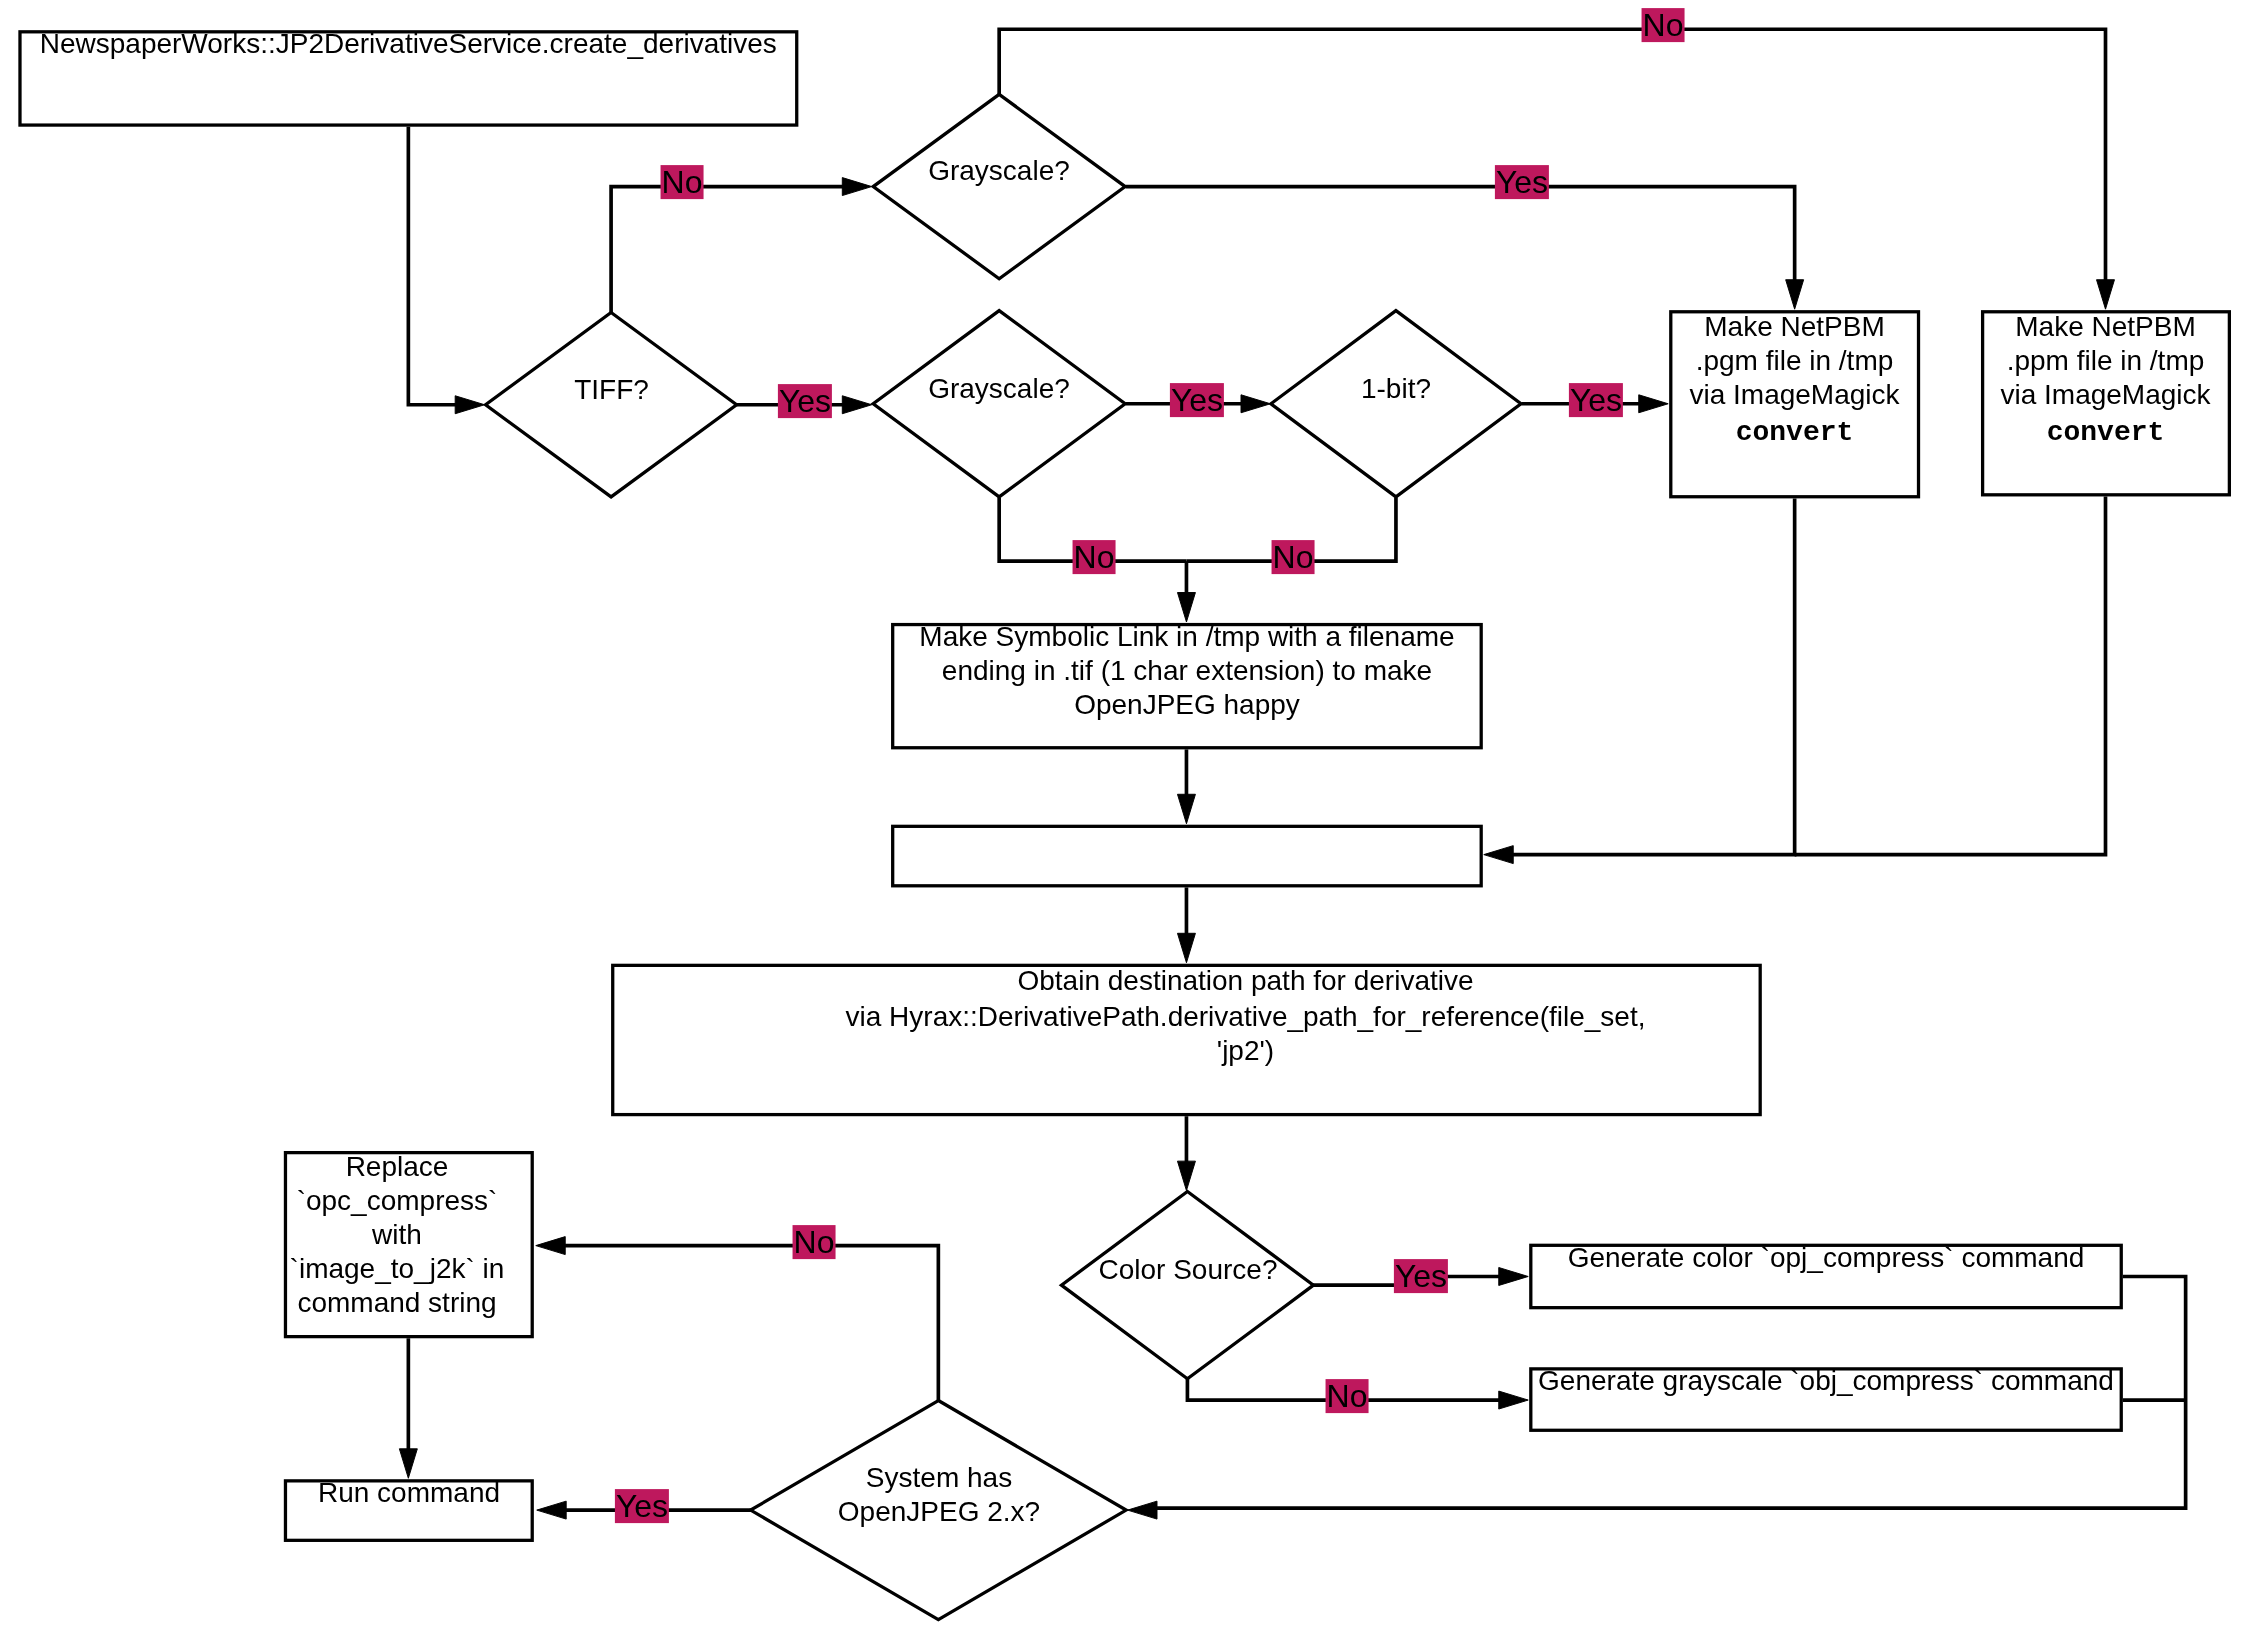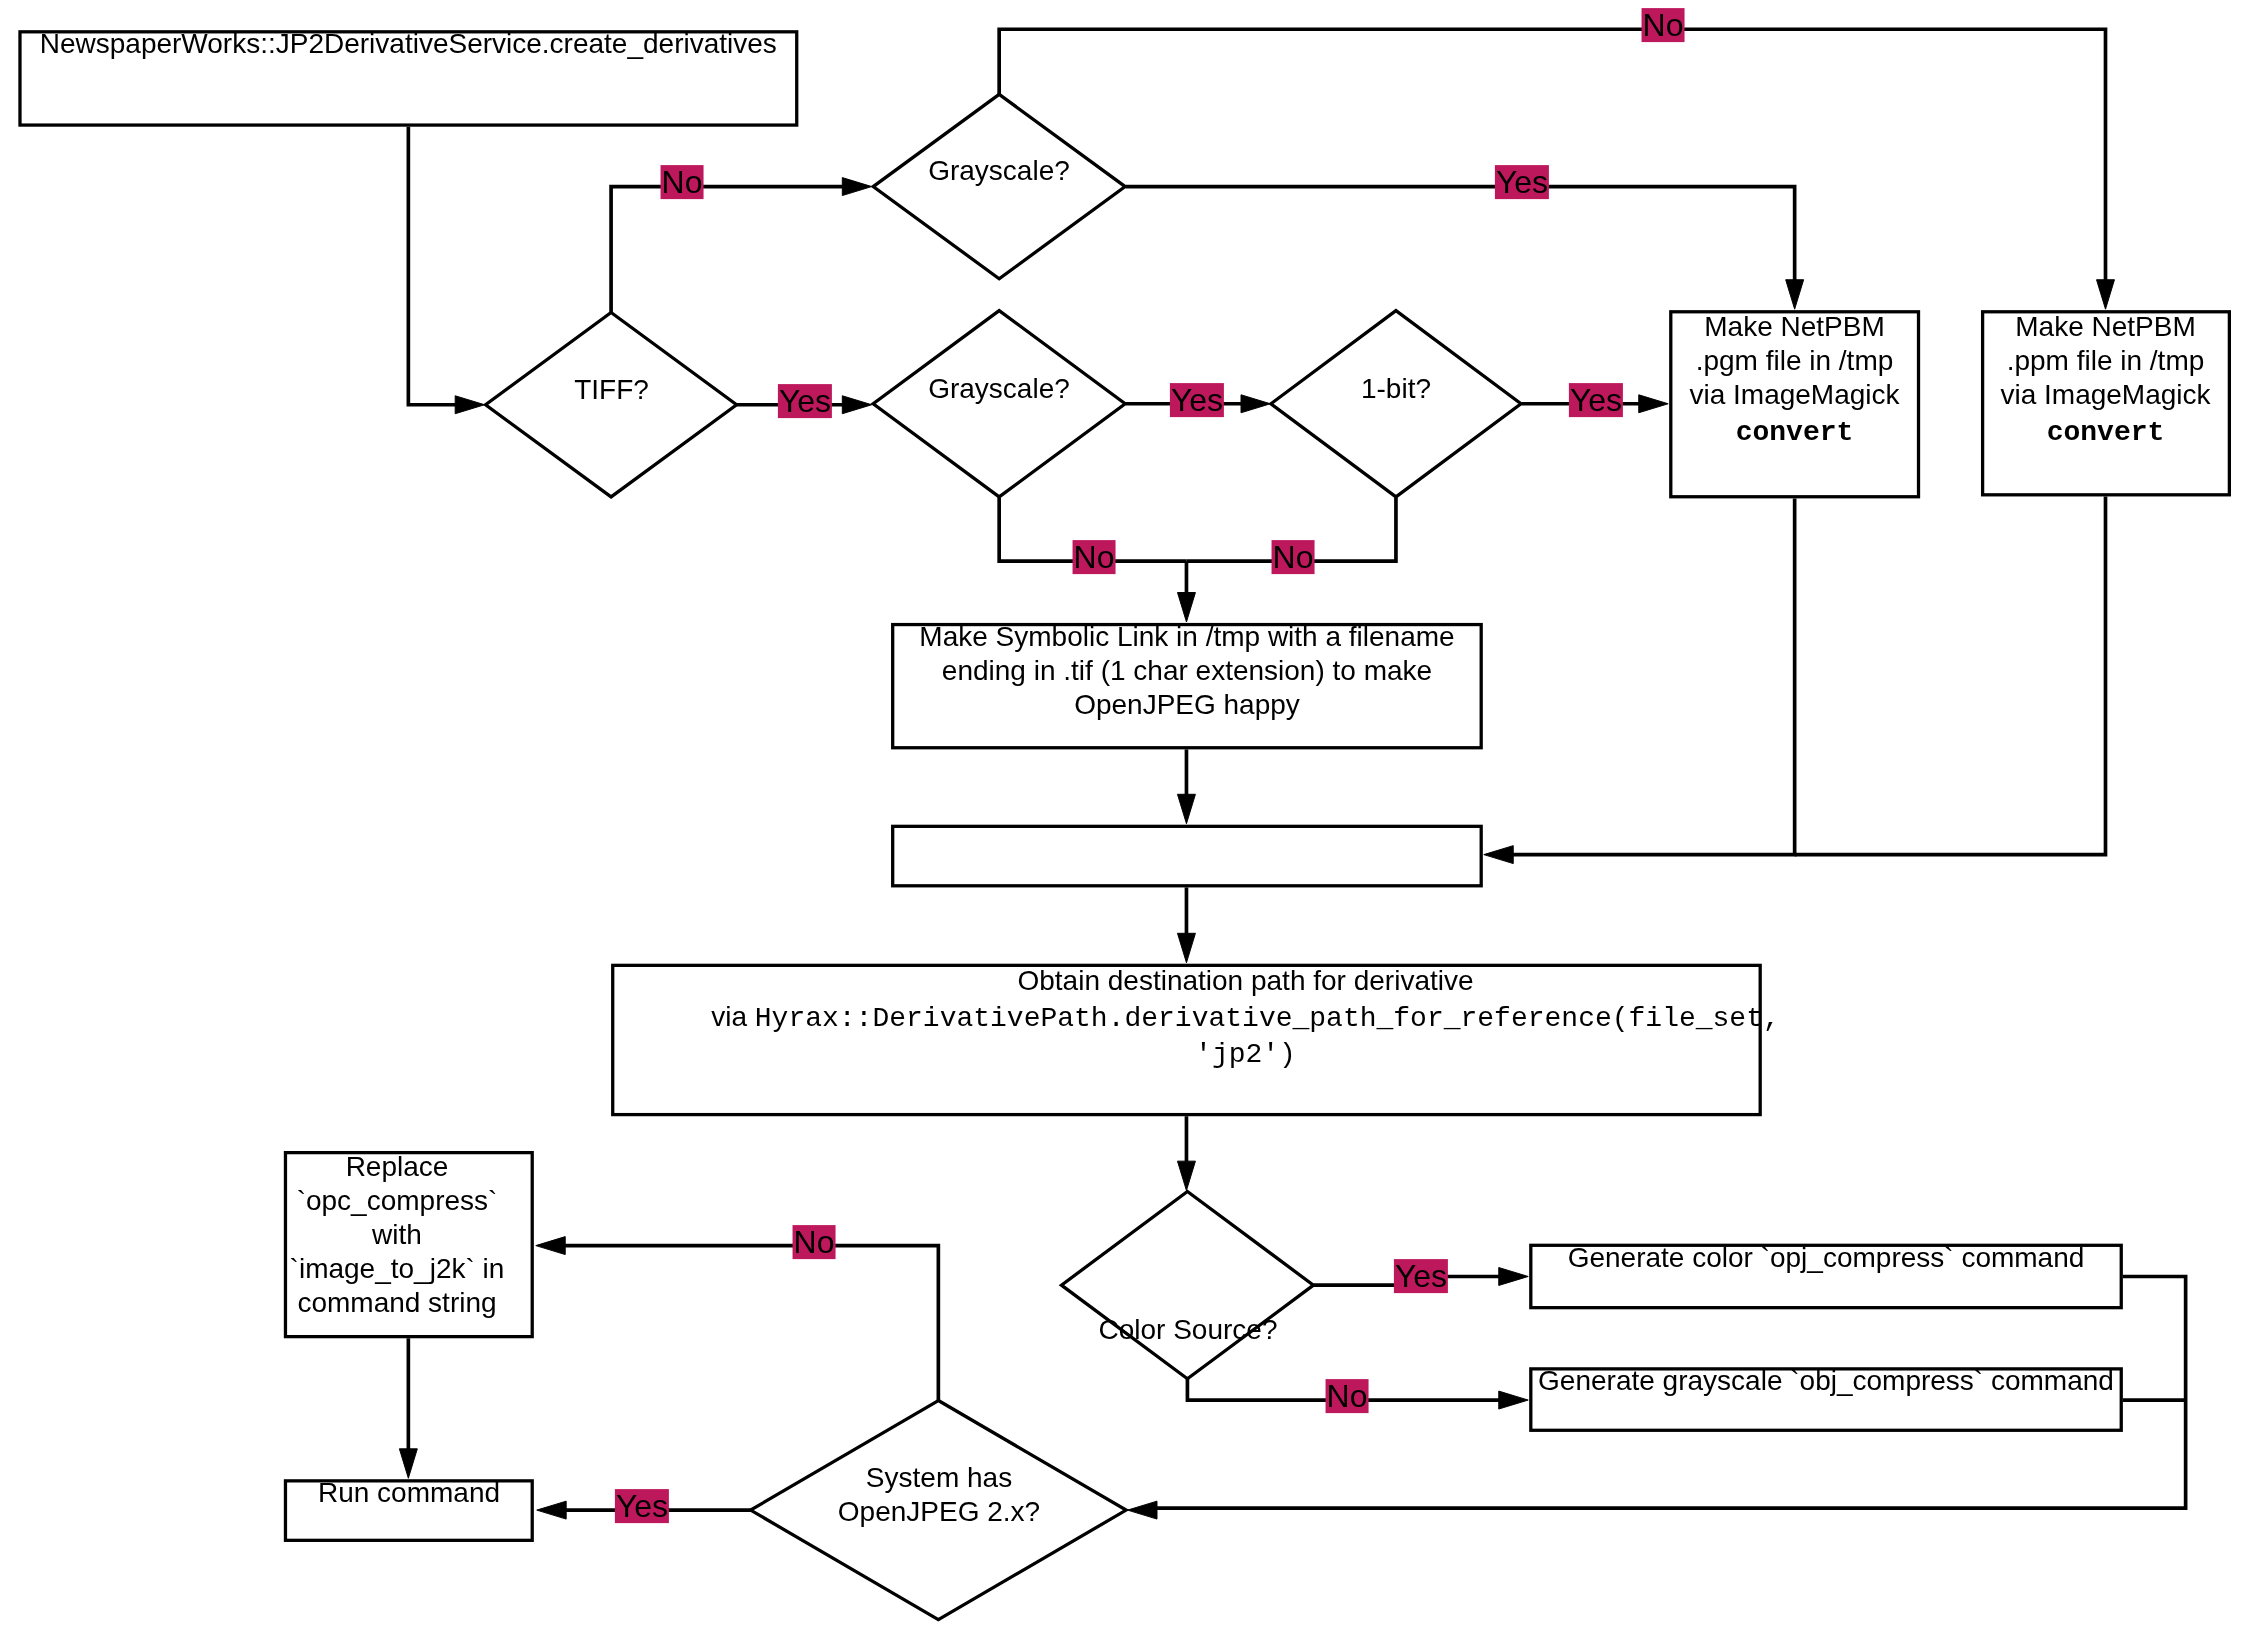--- a/index.html
+++ b/index.html
@@ -7,21 +7,21 @@
   body{width:2259px;height:1632px;overflow:hidden;
        font-family:"Liberation Sans", sans-serif;color:#000000;
        -webkit-font-smoothing:antialiased;}
   #canvas{position:relative;width:2259px;height:1632px;background:#ffffff;}
   svg.layer{position:absolute;left:0;top:0;width:2259px;height:1632px;overflow:visible;}
   .nodelabel{position:absolute;display:flex;align-items:flex-start;justify-content:center;
              text-align:center;font-size:28px;line-height:34px;white-space:nowrap;}
   .nodelabel > div{width:100%;transform:translateY(var(--dy,-3.4px));}
   .txtline{line-height:34px;}
   .monoline{line-height:34px;position:relative;top:2.2px;}
-  .mono{font-family:Liberation Mono, monospace;margin-top:18px;}
+  .mono{font-family:Liberation Sans, sans-serif;margin-top:18px;}
   .monob{font-family:"Liberation Mono", monospace;font-weight:bold;}
   .edgelabel{position:absolute;font-size:32px;line-height:34px;white-space:nowrap;
              text-align:center;transform:translate(-50%,calc(-50% - 3.9px));background:#be185d;
              padding:0 1px;}
 </style>
 </head>
 <body>
 
 <div id="canvas">
   <svg class="layer" viewBox="0 0 2340 1690" xmlns="http://www.w3.org/2000/svg">
@@ -157,21 +157,21 @@
     <div class="nodelabel" style="left:873px;top:375px;width:252px;height:58px;--dy:-3.4px;">
       <div>
         <div class="txtline"><span>Grayscale?</span></div>
       </div>
     </div>
     <div class="nodelabel" style="left:1271px;top:375px;width:250px;height:58px;--dy:-3.4px;">
       <div>
         <div class="txtline"><span>1-bit?</span></div>
       </div>
     </div>
-    <div class="nodelabel" style="left:1062px;top:1316px;width:252px;height:58px;--dy:-3.4px;">
+    <div class="nodelabel" style="left:1062px;top:1256px;width:252px;height:58px;--dy:-3.4px;">
       <div>
         <div class="txtline"><span>Color Source?</span></div>
       </div>
     </div>
     <div class="nodelabel" style="left:751px;top:1464px;width:376px;height:93px;--dy:-3.4px;">
       <div>
         <div class="txtline"><span>System has</span></div>
         <div class="txtline"><span>OpenJPEG 2.x?</span></div>
       </div>
     </div>

